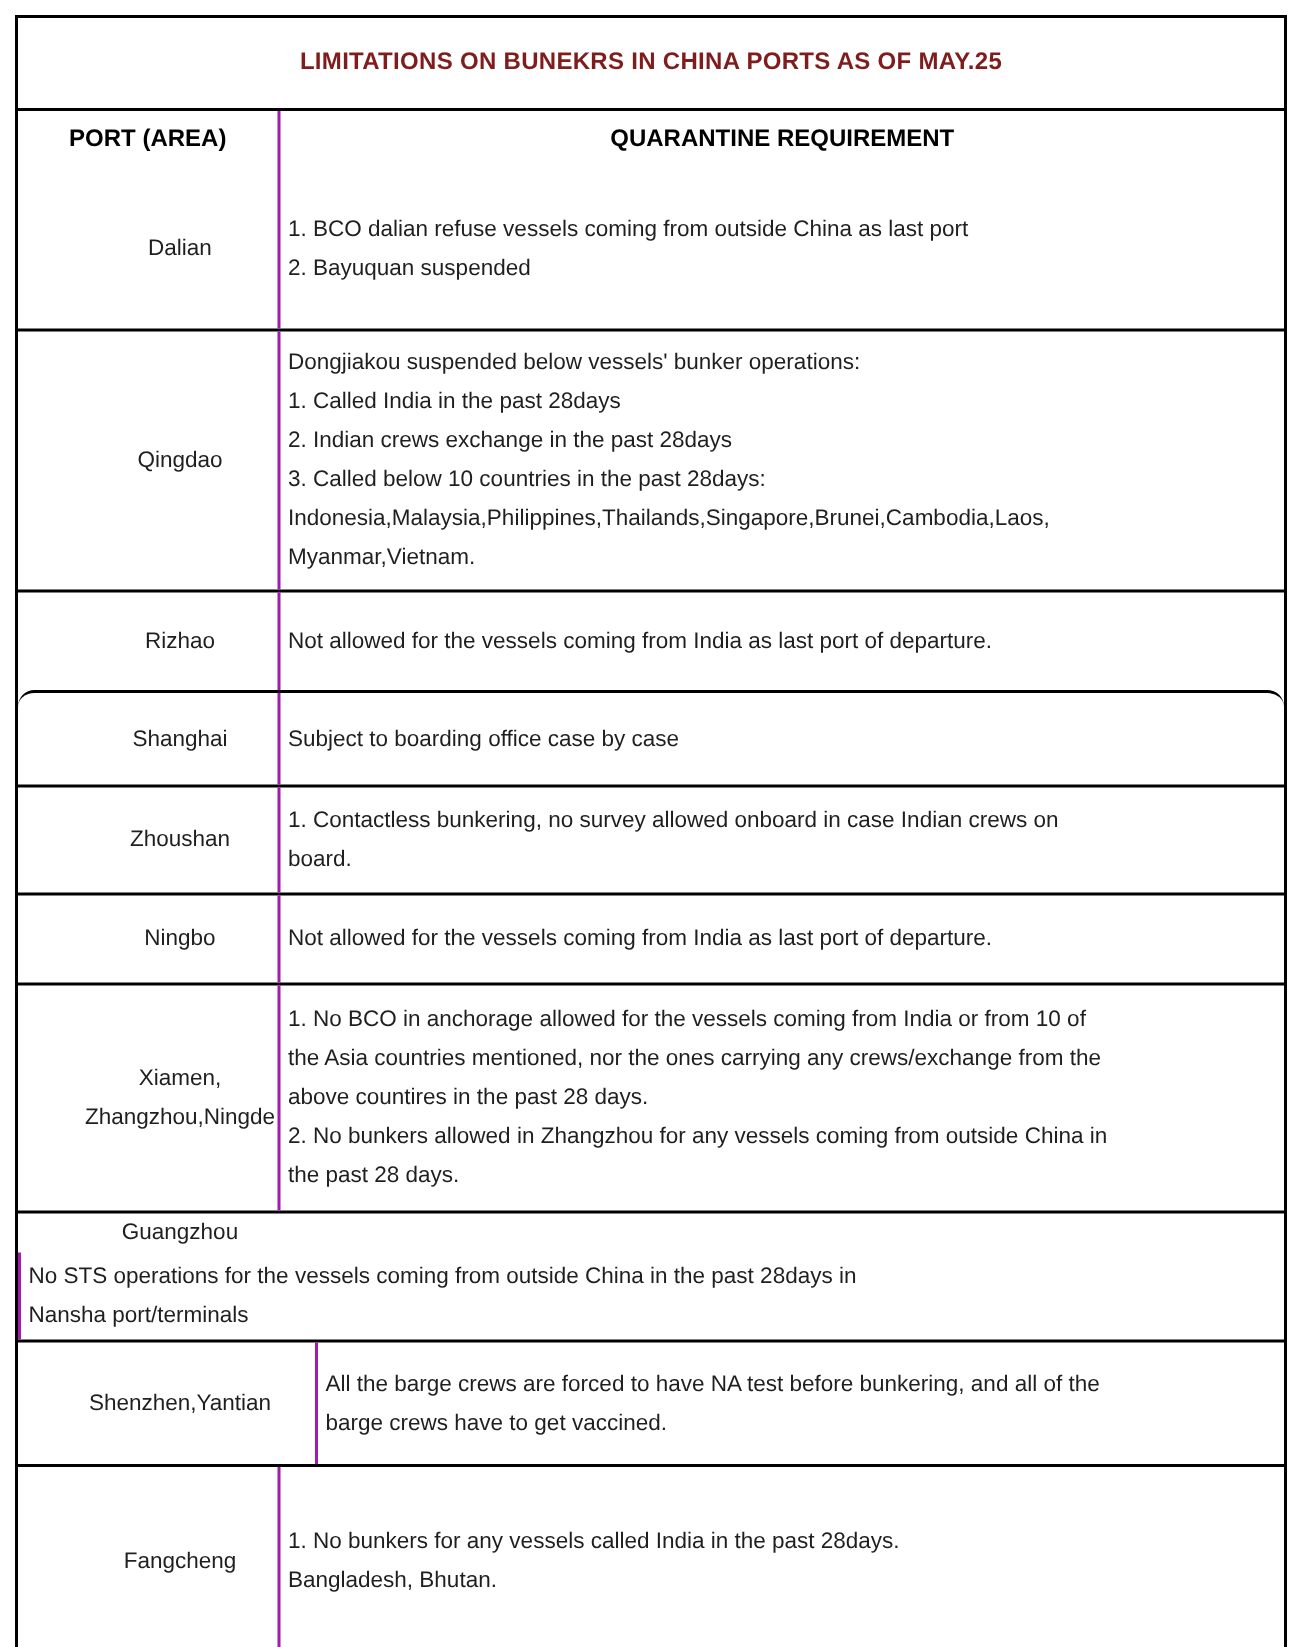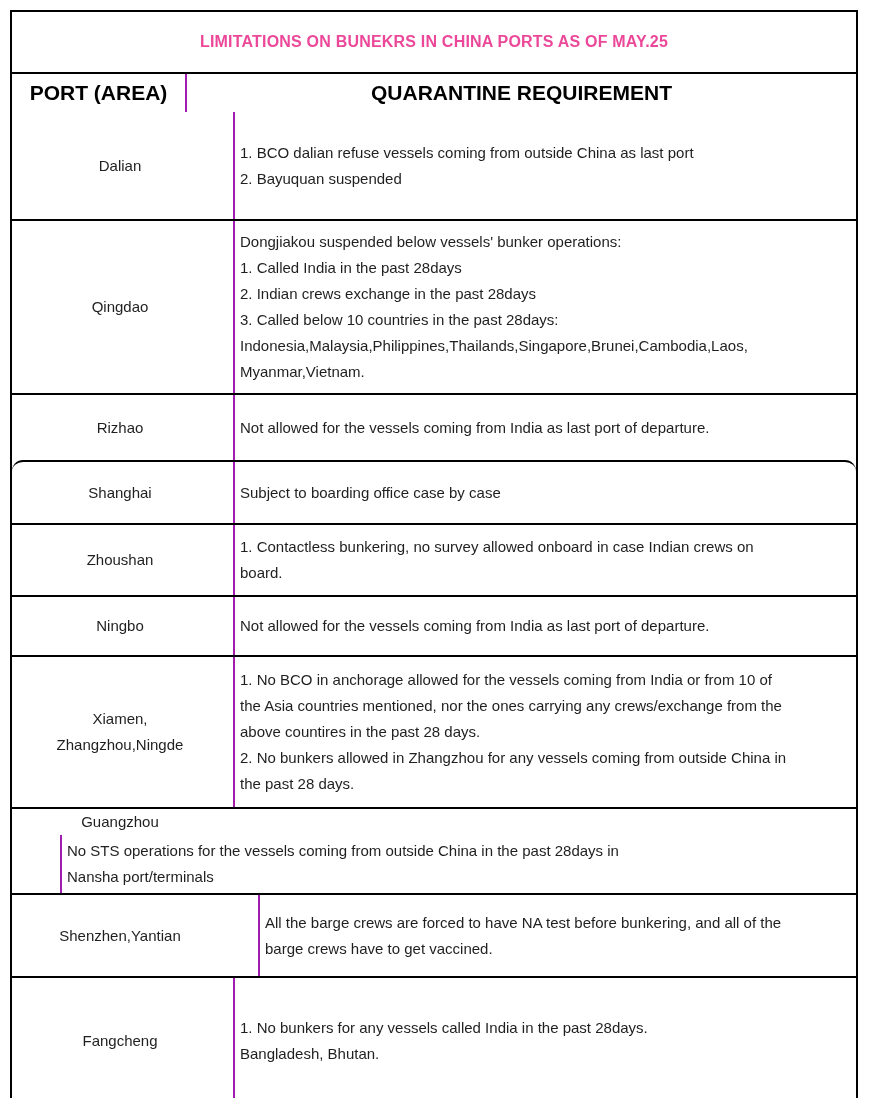--- a/index.html
+++ b/index.html
@@ -34,29 +34,29 @@
     color: #1f1f1f;
   }
   .title-row { min-height: 60px; }
   .title-cell {
     flex: 1;
     display: flex;
     align-items: center;
     justify-content: center;
     font-size: 16px;
     font-weight: 700;
-    color: #ec4899;
+    color: #7f1d1d;
     letter-spacing: 0.2px;
   }
   .header-row { min-height: 40px; }
   .header-cell {
     display: flex;
     align-items: center;
     justify-content: center;
-    font-size: 21px;
+    font-size: 16px;
     font-weight: 700;
     color: #000000;
   }
   .port-col {
     width: 173px;
     flex: none;
   }
   .req-col {
     flex: 1;
     border-left: 2px solid #a21caf;
@@ -71,21 +71,20 @@
     white-space: pre-line;
     padding-left: 43px;
   }
   .req-cell {
     display: flex;
     flex-direction: column;
     justify-content: center;
     padding: 3px 6px 3px 5px;
     font-size: 15px;
     line-height: 26px;
-    margin-left: 48px;
   }
   .req-line { display: block; }
 </style>
 </head>
 <body>
 
 <div class="sheet">
   <div class="row title-row">
     <div class="cell title-cell">LIMITATIONS ON BUNEKRS IN CHINA PORTS AS OF MAY.25</div>
   </div>

